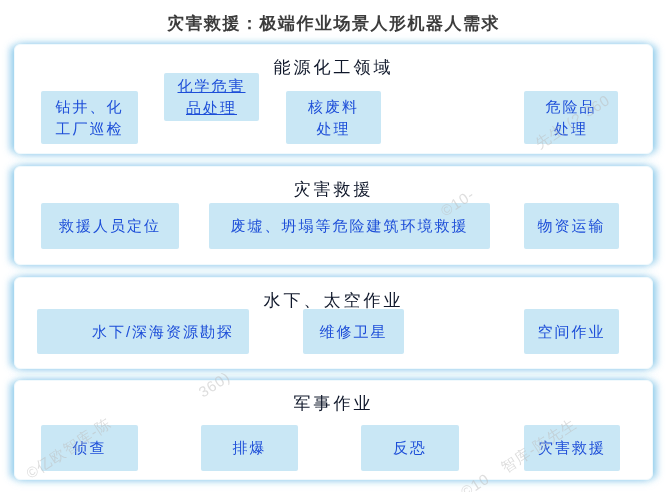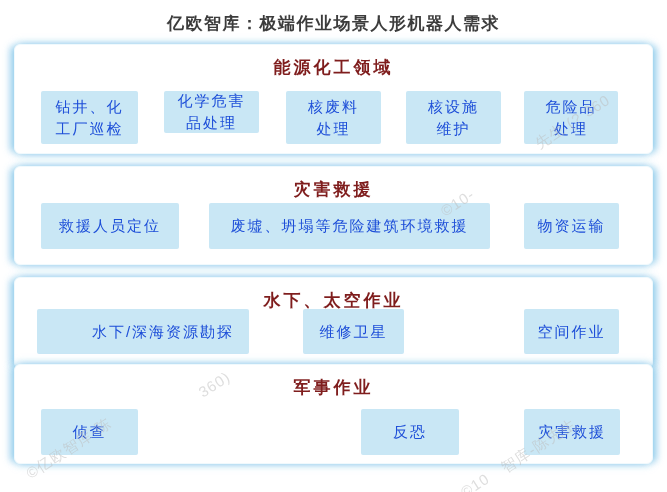--- a/index.html
+++ b/index.html
@@ -16,70 +16,69 @@
     position:absolute;left:14px;width:639px;background:#ffffff;
     border-radius:6px;border:1px solid #f0f9fd;box-sizing:border-box;
     box-shadow:
       -6px 0 7px -2px rgba(138,200,234,.8),
        6px 0 7px -2px rgba(138,200,234,.8),
        0 -4px 7px -2px rgba(170,216,240,.55),
        0  4px 7px -2px rgba(170,216,240,.55);
   }
   .card-header{
     width:100%;text-align:center;padding-top:11px;
-    font-size:17px;font-weight:bold;color:#7f1d1d;letter-spacing:3px;
+    font-size:17px;font-weight:normal;color:#0f172a;letter-spacing:3px;
   }
   .task-box{
     position:absolute;display:flex;align-items:center;justify-content:center;
     background:#c9e7f5;color:#1d4ed8;border-radius:2px;
     font-size:15px;letter-spacing:2px;line-height:1.45;
     text-align:center;white-space:pre-line;
   }
   .watermark{
     position:absolute;color:#bdbdbd;opacity:.5;pointer-events:none;
     font-size:15px;transform:rotate(-33deg);transform-origin:left center;
     white-space:nowrap;letter-spacing:1px;
   }
 </style>
 </head>
 <body>
 
-<div class="page-title">亿欧智库：极端作业场景人形机器人需求</div>
+<div class="page-title">灾害救援：极端作业场景人形机器人需求</div>
 
 <div class="card" style="top:44px;height:110px;">
   <div class="card-header">能源化工领域</div>
   <div class="task-box" style="left:26px;top:46px;width:97px;height:53px;">钻井、化
 工厂巡检</div>
-  <div class="task-box" style="left:149px;top:46px;width:95px;height:42px;">化学危害
+  <div class="task-box" style="left:149px;top:28px;width:95px;height:48px;text-decoration:underline;">化学危害
 品处理</div>
   <div class="task-box" style="left:271px;top:46px;width:95px;height:53px;">核废料
 处理</div>
-  <div class="task-box" style="left:391px;top:46px;width:95px;height:53px;">核设施
-维护</div>
   <div class="task-box" style="left:509px;top:46px;width:94px;height:53px;">危险品
 处理</div>
 </div>
 
 <div class="card" style="top:166px;height:99px;">
   <div class="card-header">灾害救援</div>
   <div class="task-box" style="left:194px;top:36px;width:281px;height:46px;">废墟、坍塌等危险建筑环境救援</div>
   <div class="task-box" style="left:26px;top:36px;width:138px;height:46px;">救援人员定位</div>
   <div class="task-box" style="left:509px;top:36px;width:95px;height:46px;">物资运输</div>
 </div>
 
 <div class="card" style="top:277px;height:92px;">
   <div class="card-header">水下、太空作业</div>
   <div class="task-box" style="left:22px;top:31px;width:172px;height:45px;padding-left:40px;">水下/深海资源勘探</div>
   <div class="task-box" style="left:288px;top:31px;width:101px;height:45px;">维修卫星</div>
   <div class="task-box" style="left:509px;top:31px;width:95px;height:45px;">空间作业</div>
 </div>
 
-<div class="card" style="top:364px;height:100px;">
+<div class="card" style="top:380px;height:100px;">
   <div class="card-header">军事作业</div>
   <div class="task-box" style="left:26px;top:44px;width:97px;height:46px;">侦查</div>
+  <div class="task-box" style="left:186px;top:44px;width:97px;height:46px;">排爆</div>
   <div class="task-box" style="left:346px;top:44px;width:98px;height:46px;">反恐</div>
   <div class="task-box" style="left:509px;top:44px;width:96px;height:46px;">灾害救援</div>
 </div>
 
 <span class="watermark" style="left:28px;top:466px;">©亿欧智库-陈</span>
 <span class="watermark" style="left:537px;top:136px;">先生 (? 360</span>
 <span class="watermark" style="left:200px;top:385px;">360)</span>
 <span class="watermark" style="left:442px;top:204px;">©10-</span>
 <span class="watermark" style="left:503px;top:460px;">智库-陈先生</span>
 <span class="watermark" style="left:462px;top:485px;">©10</span>

